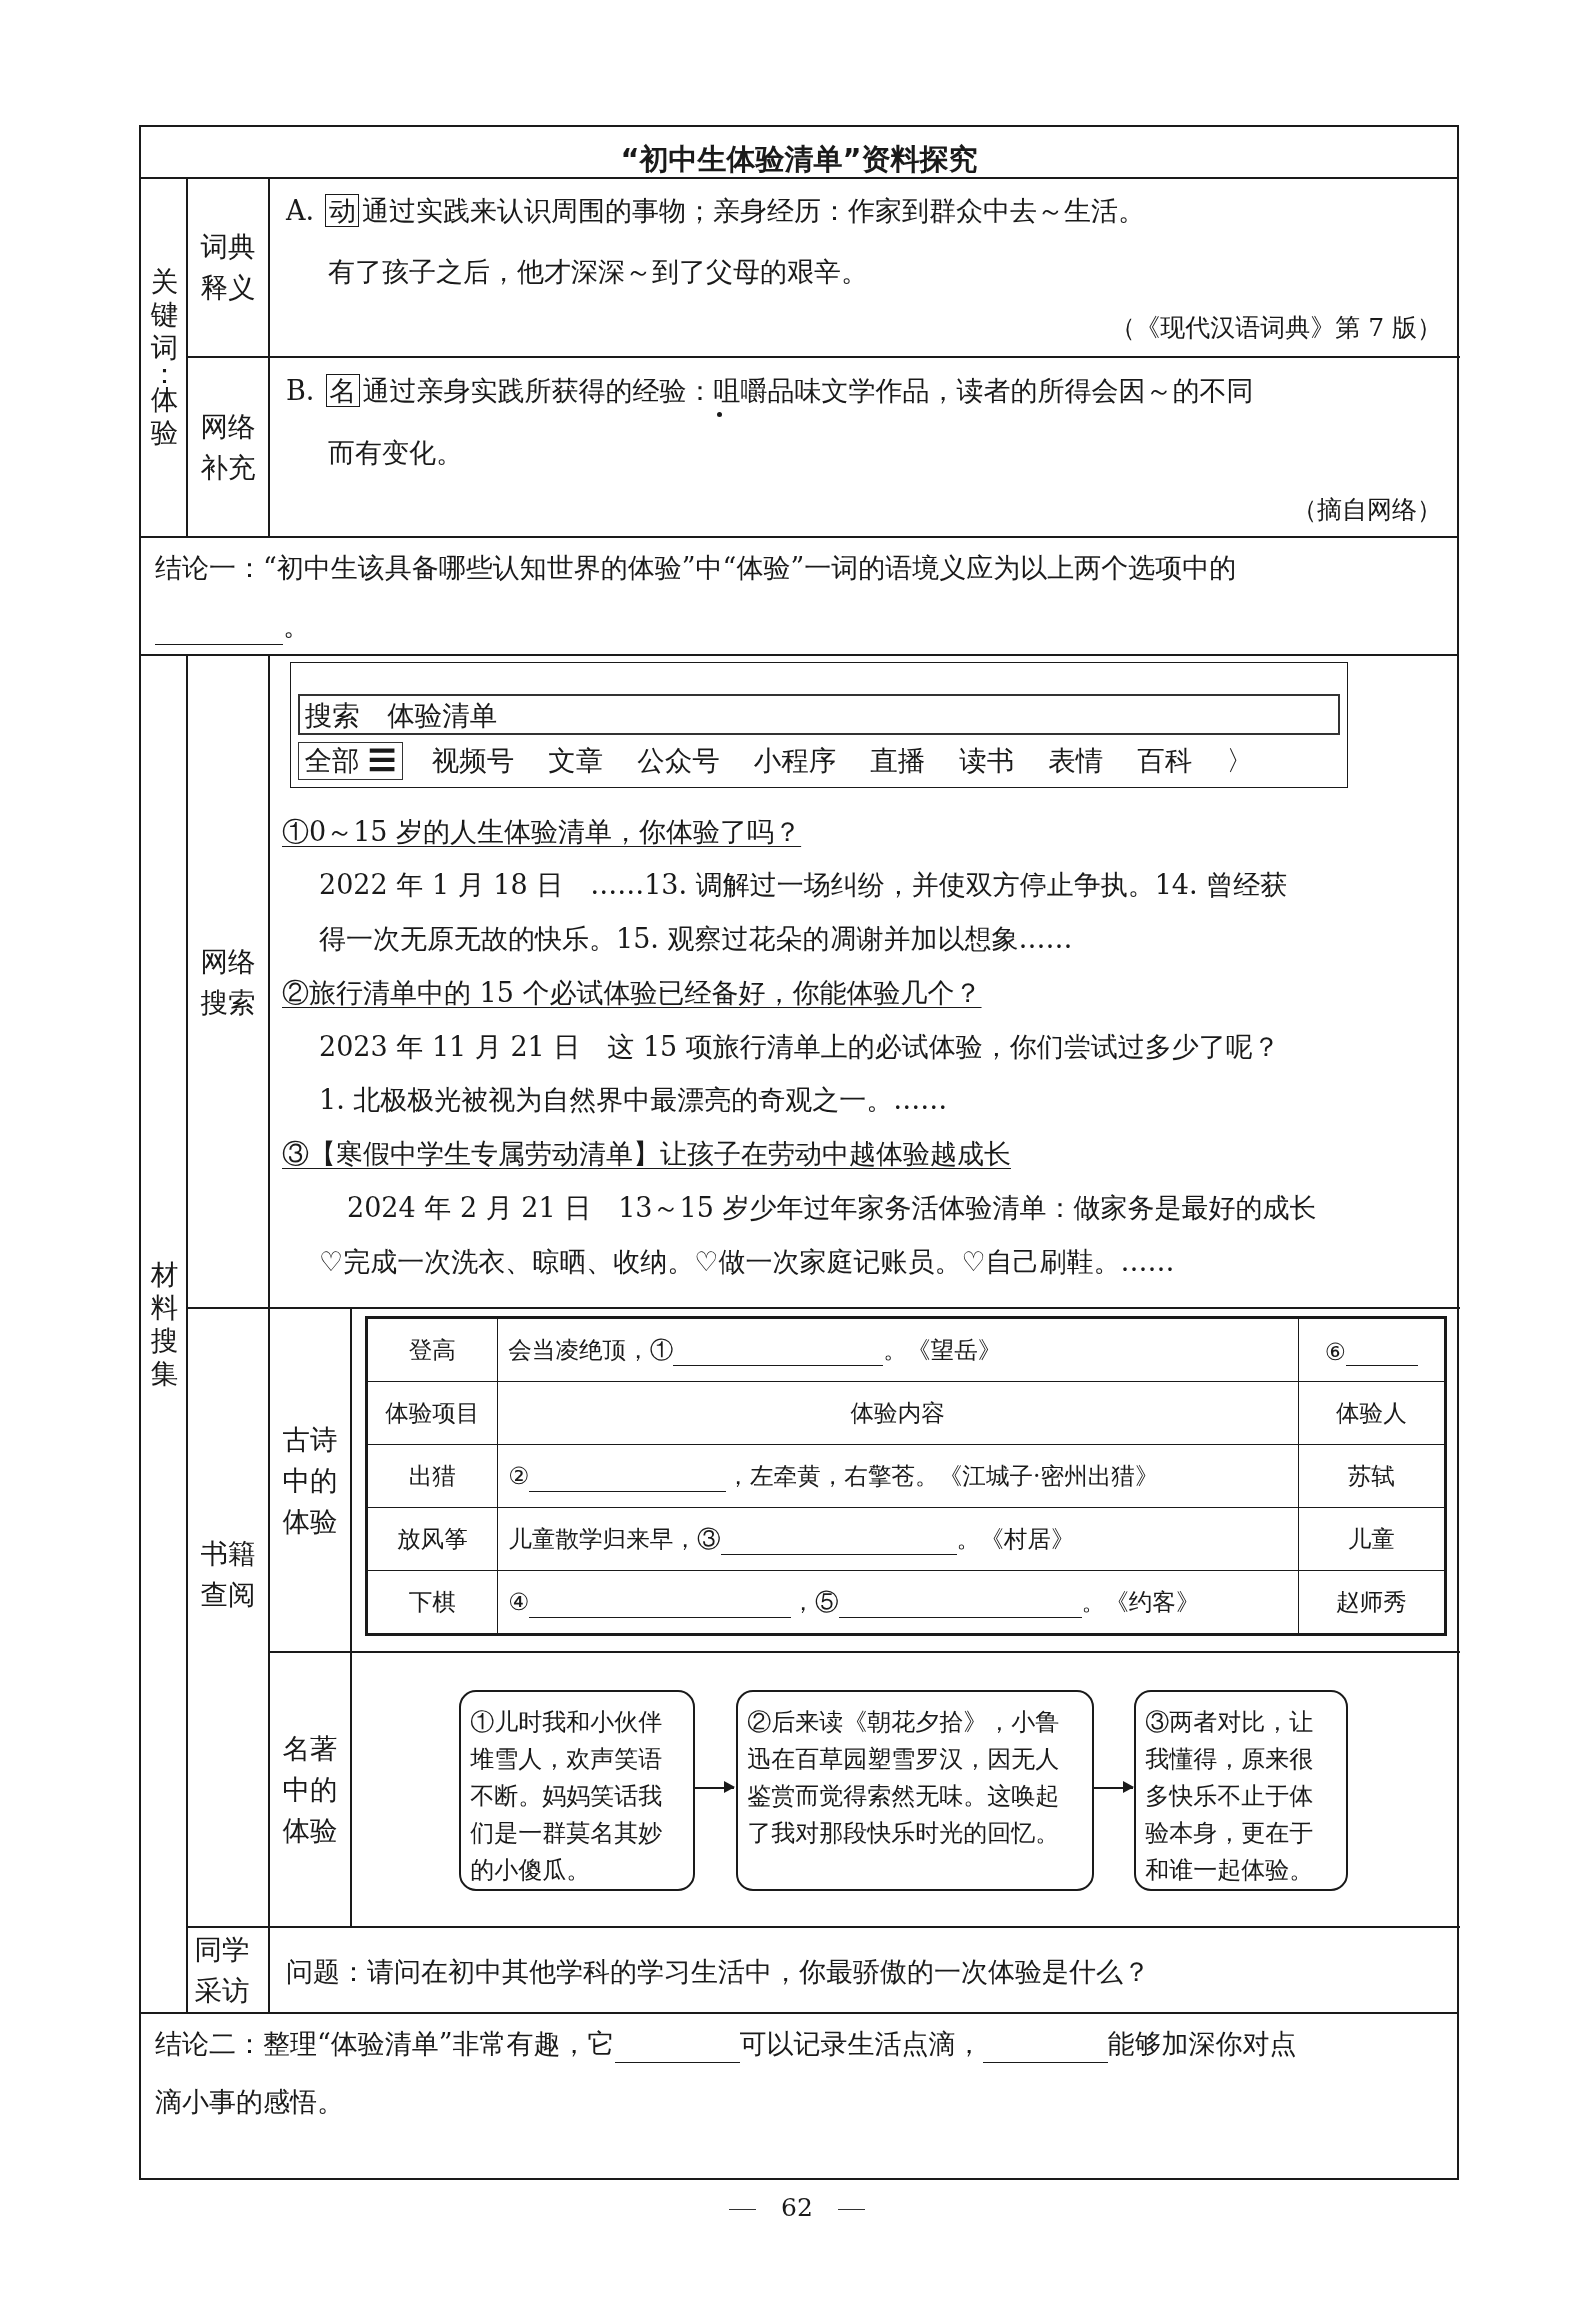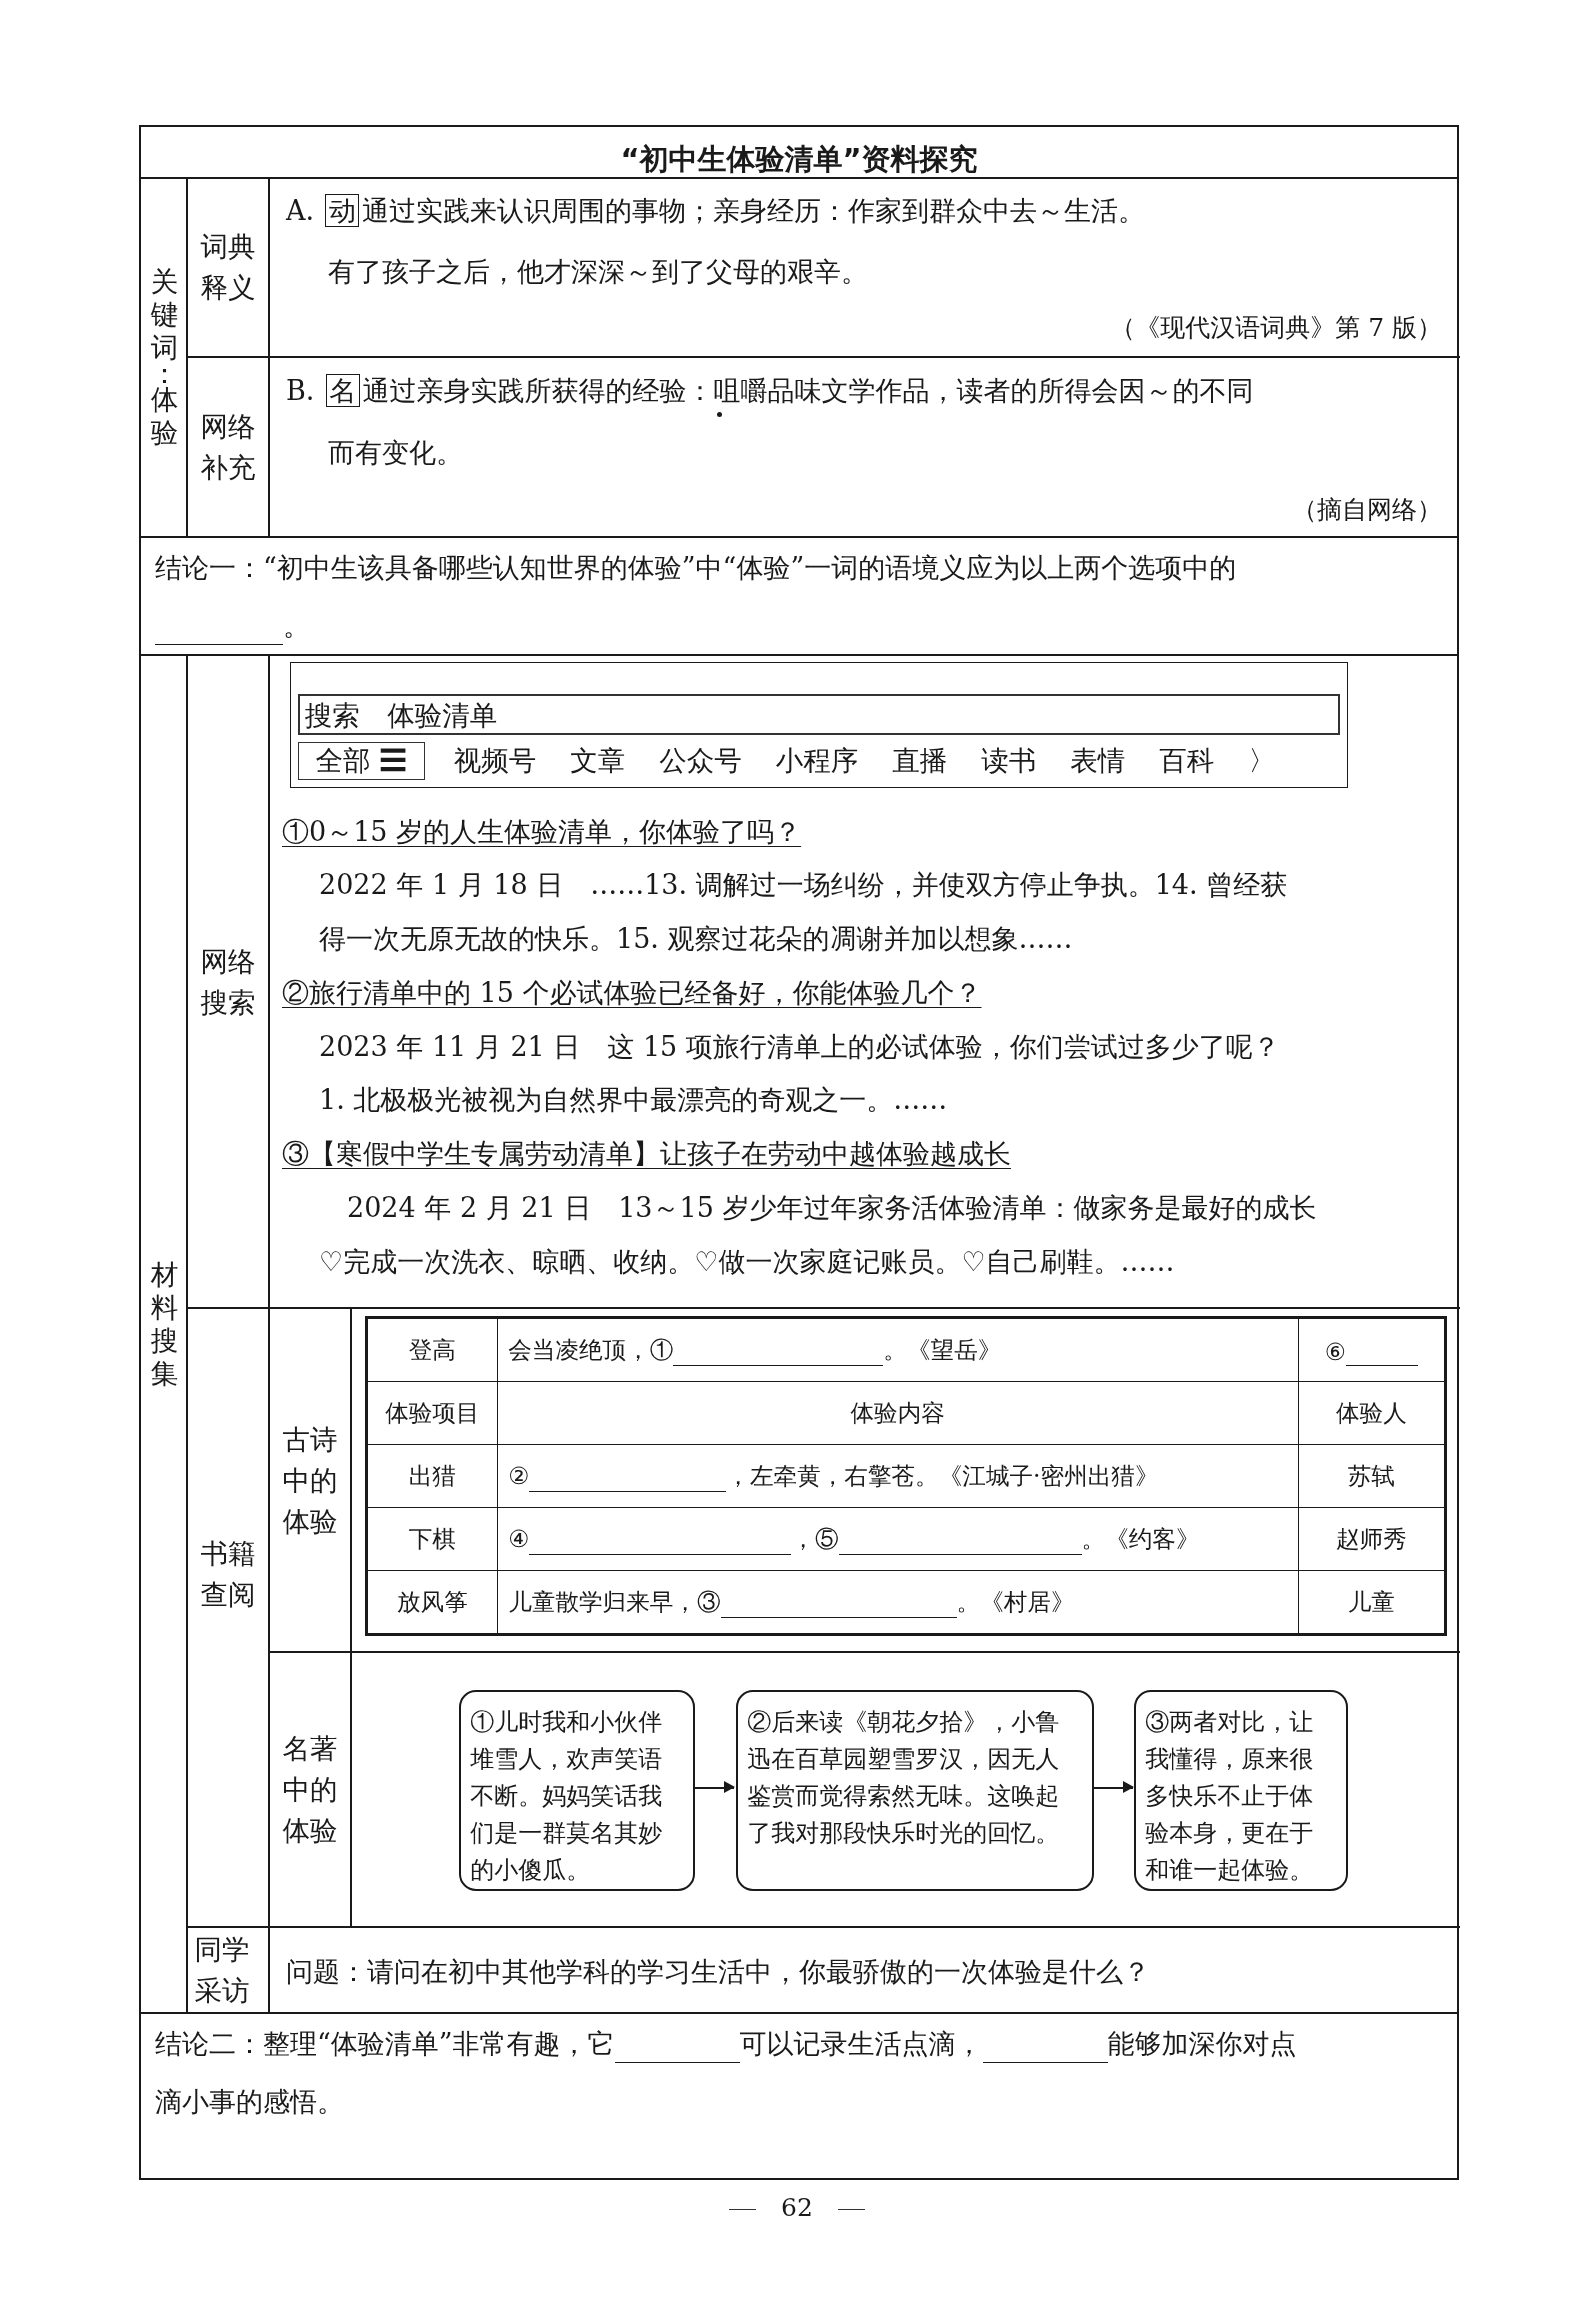--- a/index.html
+++ b/index.html
@@ -15,21 +15,21 @@
   .label2 { display:flex; flex-direction:column; align-items:center; justify-content:center; font-size:27.5px; line-height:41px; text-align:center; }
   .txt { font-size:27px; line-height:39px; white-space:nowrap; }
   .posbox { display:inline-block; border:1.3px solid #1a1a1a; padding:0 2.6px; line-height:31px; margin:0 2.6px; }
   .src { font-size:25px; text-align:right; }
   .uline { display:inline-block; border-bottom:1.3px solid #1a1a1a; height:30px; vertical-align:bottom; }
   .search-wrap { left:290px; top:662px; width:1058px; height:126px; border:1.3px solid #1a1a1a; }
   .search-bar { position:absolute; left:6.6px; top:6.6px; width:1042px; height:41px; border:2px solid #333;
                 font-size:27.5px; line-height:38px; padding-left:5.2px; box-sizing:border-box;margin-top:24px; }
   .tabs { position:absolute; left:6.6px; top:77px; height:41px; display:flex; align-items:center; font-size:27.5px; }
   .tab { margin-right:34px; white-space:nowrap; }
-  .tab.active { border:1.3px solid #333; padding:0 17px; margin-right:29px; }
+  .tab.active { border:1.3px solid #333; padding:0 6px; margin-right:29px; }
   .link { text-decoration:underline; text-decoration-thickness:1.3px; text-underline-offset:5.2px; }
   table.poem { position:absolute; left:365px; top:1316px; width:1082px; border-collapse:collapse;
                border:3.3px solid #1a1a1a; font-size:23.6px; }
   table.poem td { border:1.3px solid #1a1a1a; height:62px; padding:0 10.5px; white-space:nowrap; }
   table.poem td.c { text-align:center; }
   .flow-box { position:absolute; border:2px solid #1a1a1a; border-radius:17px; font-size:24px; line-height:37px;
               padding:11.8px 9.2px; box-sizing:border-box; background:#fff; }
   .arrow { position:absolute; height:2px; background:#1a1a1a; }
   .arrow::after { content:""; position:absolute; right:-1.3px; top:-5.9px; border-left:11.8px solid #1a1a1a;
                   border-top:6.6px solid transparent; border-bottom:6.6px solid transparent; }
@@ -164,28 +164,28 @@
     <td class="c">体验项目</td>
     <td class="c">体验内容</td>
     <td class="c">体验人</td>
   </tr>
   <tr>
     <td class="c">出猎</td>
     <td><span>②</span><span class="uline" style="width:197px;"></span><span>，左牵黄，右擎苍。《江城子·密州出猎》</span></td>
     <td class="c">苏轼</td>
   </tr>
   <tr>
+    <td class="c">放风筝</td>
+    <td><span>儿童散学归来早，③</span><span class="uline" style="width:236px;"></span><span>。《村居》</span></td>
+    <td class="c">儿童</td>
+  </tr>
+  <tr>
     <td class="c">下棋</td>
     <td><span>④</span><span class="uline" style="width:262px;"></span><span>，⑤</span><span class="uline" style="width:243px;"></span><span>。《约客》</span></td>
     <td class="c">赵师秀</td>
-  </tr>
-  <tr>
-    <td class="c">放风筝</td>
-    <td><span>儿童散学归来早，③</span><span class="uline" style="width:236px;"></span><span>。《村居》</span></td>
-    <td class="c">儿童</td>
   </tr>
 </tbody>
   </table>
 
 <div class="abs label2" style="left:270px;top:1653px;width:80px;height:273px;">
   <span>名著</span>
   <span>中的</span>
   <span>体验</span>
 </div>
 

